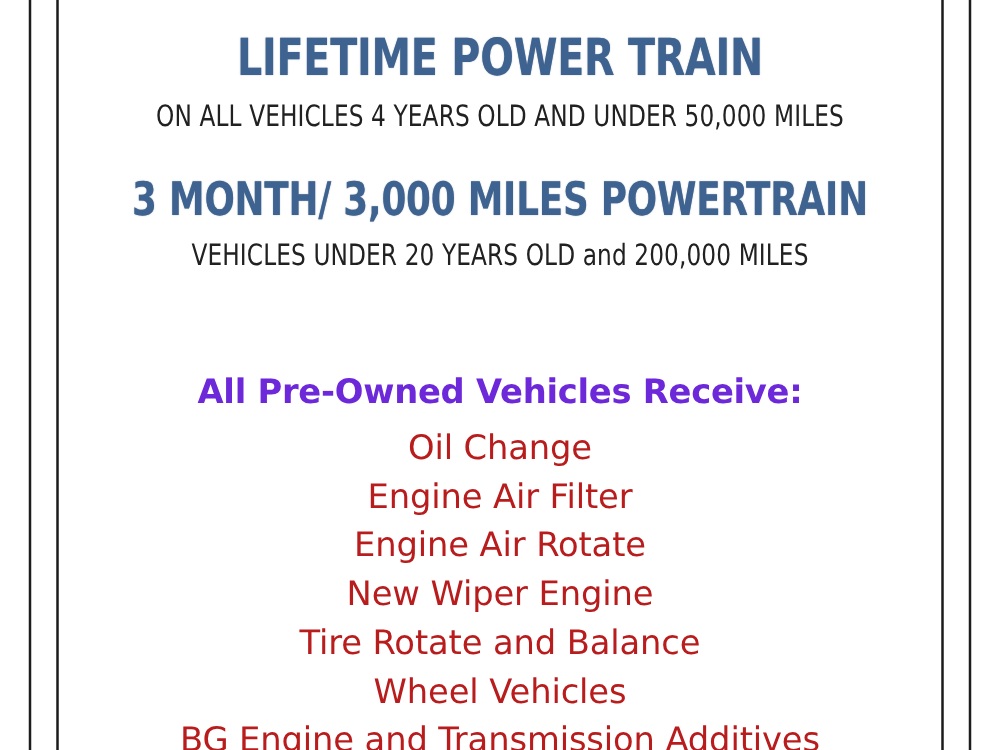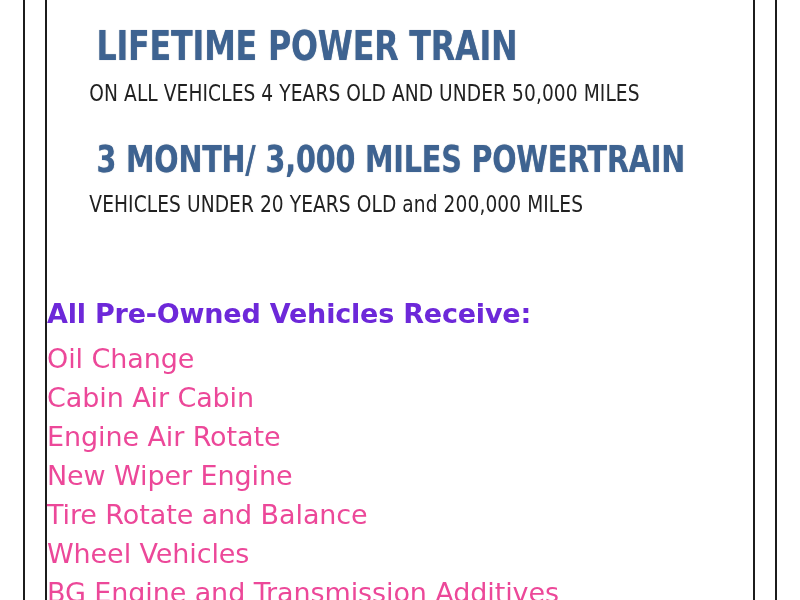--- a/index.html
+++ b/index.html
@@ -36,21 +36,21 @@
   .rule-right-inner { left: 753px; }
   .rule-right-outer { left: 775px; }
 
   
   .content {
     position: absolute;
     left: 47px;
     width: 706px;
     top: 0;
     height: 600px;
-    text-align: left;
+    text-align: center;
   }
 
   
   .headline {
     position: absolute;
     left: 0;
     width: 100%;
     color: #3e6391;
     font-family: "DejaVu Sans Condensed", "Liberation Sans Narrow", "Liberation Sans", sans-serif;
     font-weight: bold;
@@ -117,21 +117,21 @@
   #services-list {
     position: absolute;
     left: 0;
     top: 339px;
     width: 100%;
     margin: 0;
     padding: 0;
     list-style: none;
   }
   #services-list li {
-    color: #ec4899;
+    color: #b91c1c;
     font-family: "DejaVu Sans", "Liberation Sans", sans-serif;
     font-weight: normal;
     font-size: 27px;
     line-height: 39px;
     height: 39px;
     white-space: nowrap;
     letter-spacing: -0.1px;
   }
 </style>
 </head>
@@ -151,21 +151,21 @@
     <div class="subline" id="subline-1">ON ALL VEHICLES 4 YEARS OLD AND UNDER 50,000 MILES</div>
 
     <div class="headline" id="headline-2">3 MONTH/ 3,000 MILES POWERTRAIN</div>
 
     <div class="subline" id="subline-2">VEHICLES UNDER 20 YEARS OLD and 200,000 MILES</div>
 
     <div id="services-heading">All Pre-Owned Vehicles Receive:</div>
 
     <ul id="services-list">
       <li>Oil Change</li>
-      <li>Cabin Air Cabin</li>
+      <li>Engine Air Filter</li>
       <li>Engine Air Rotate</li>
       <li>New Wiper Engine</li>
       <li>Tire Rotate and Balance</li>
       <li>Wheel Vehicles</li>
       <li>BG Engine and Transmission Additives</li>
     </ul>
 
   </div>
 </div>
 

